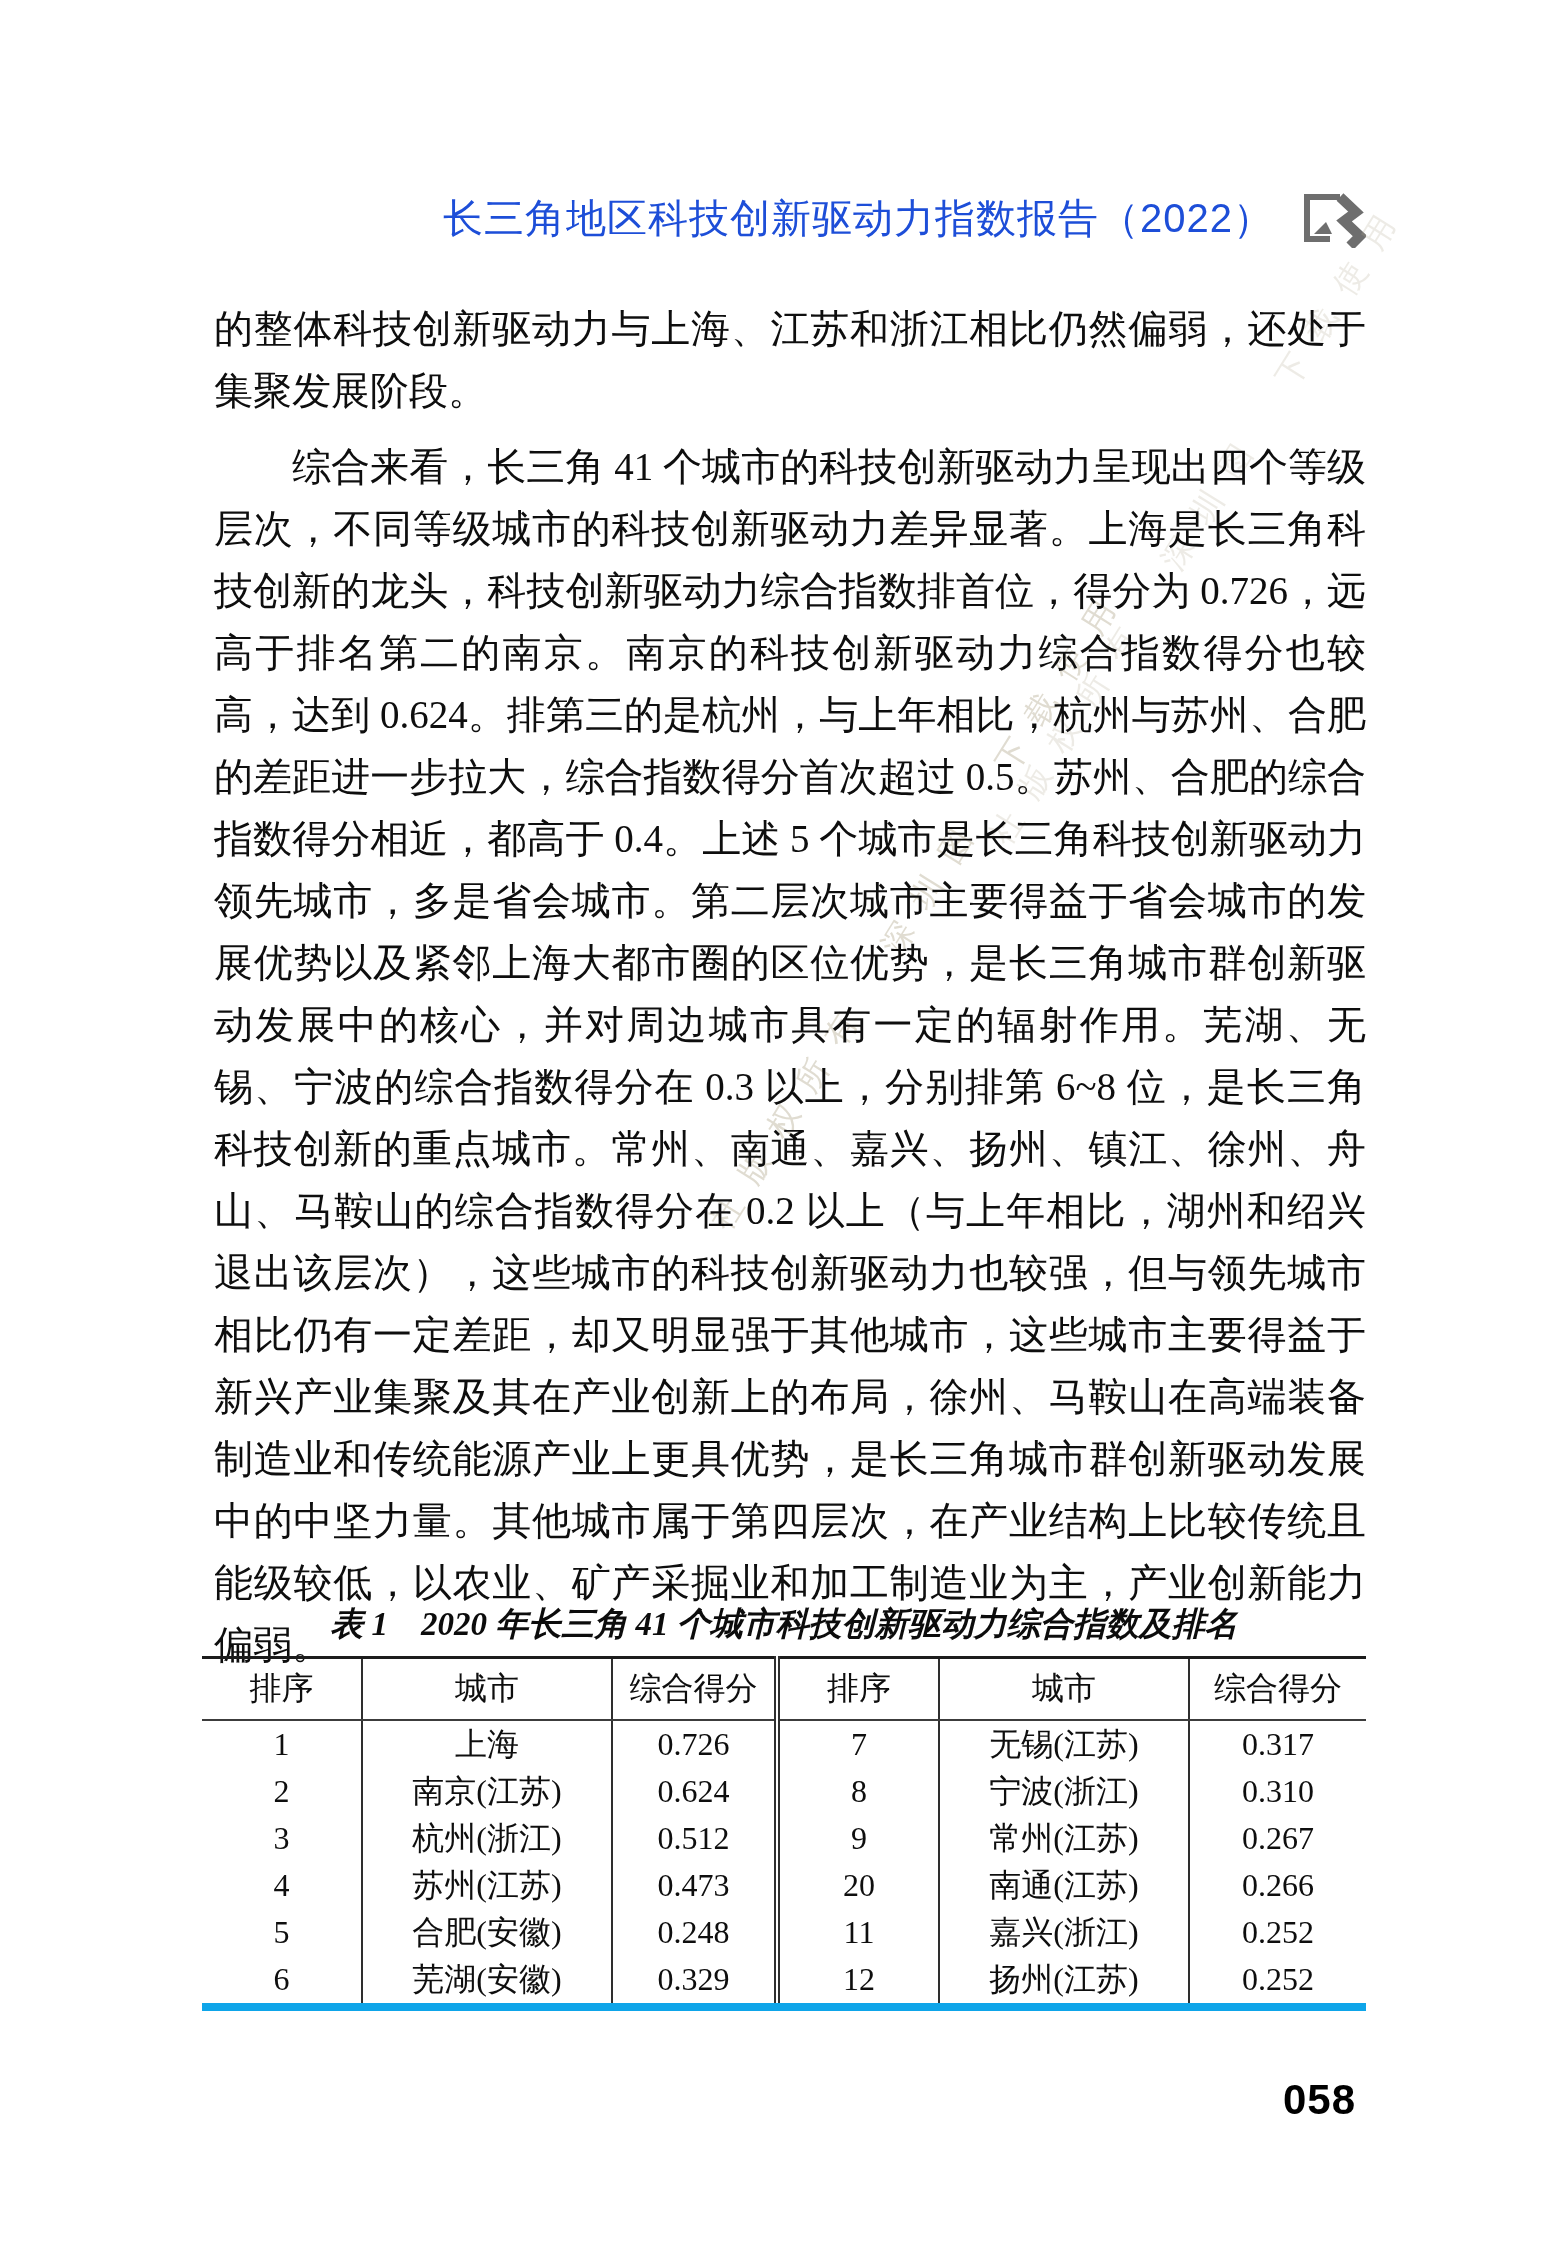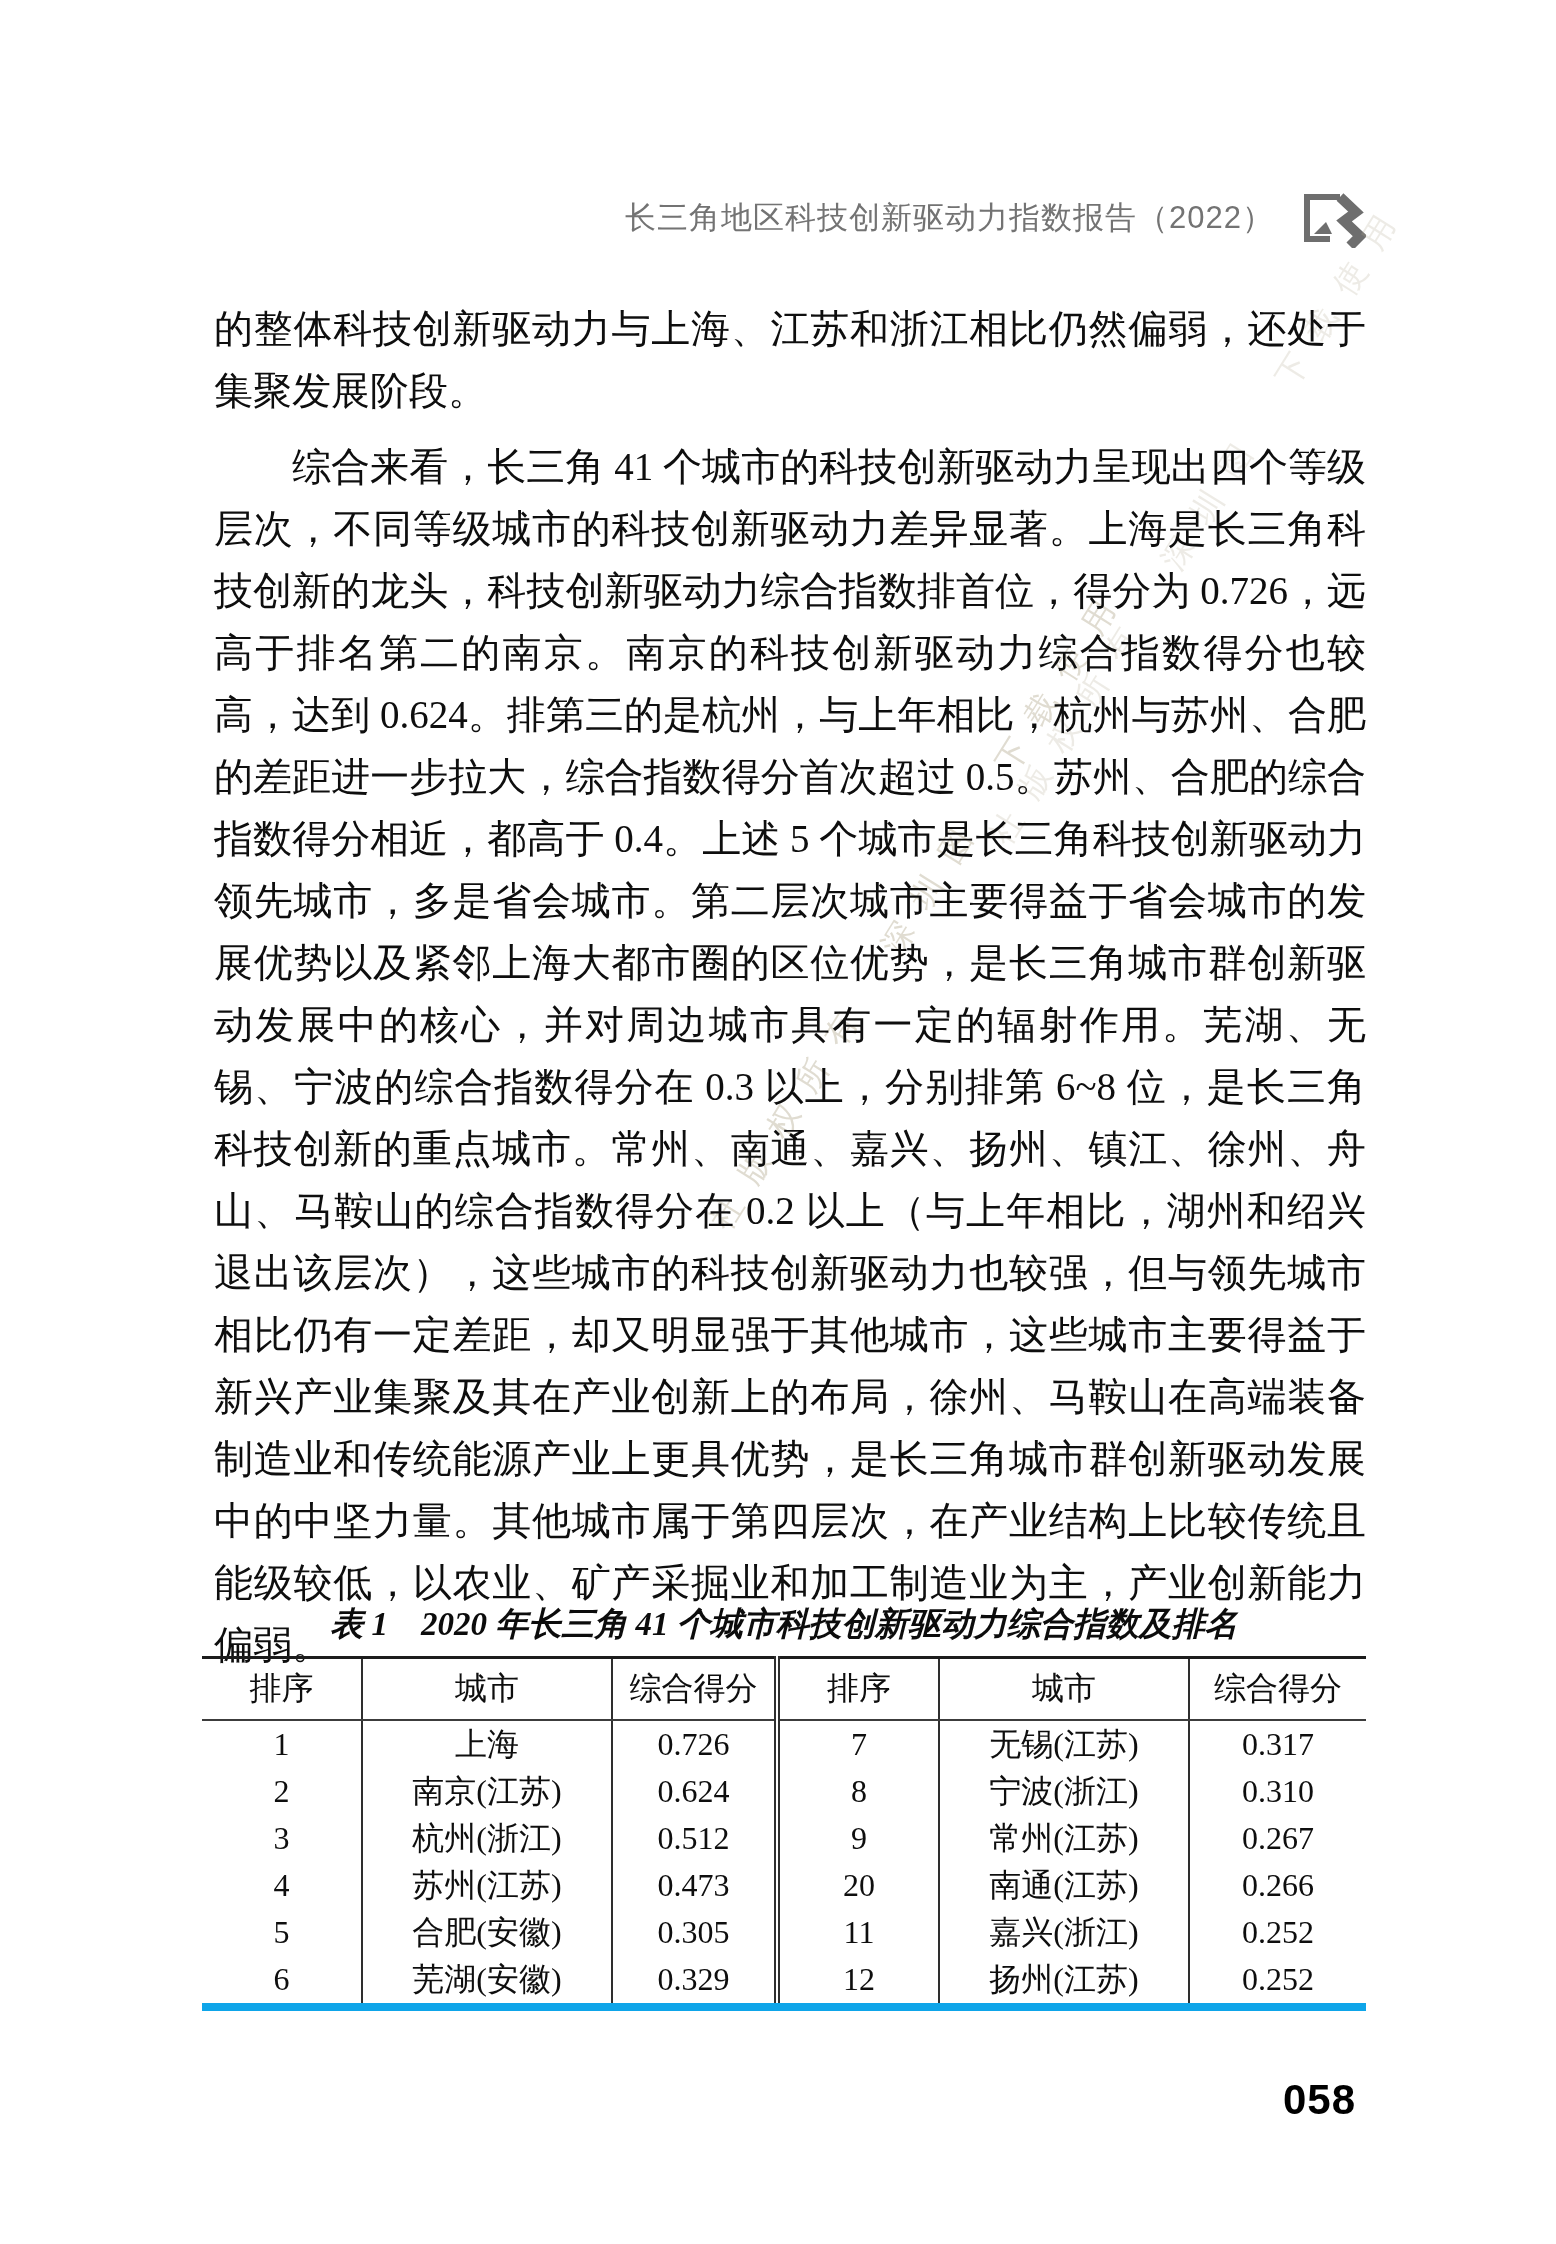--- a/index.html
+++ b/index.html
@@ -11,21 +11,21 @@
     color:#111;
     overflow:hidden;
   }
   
   .page-header{
     position:absolute;top:186px;left:202px;width:1164px;height:64px;
     display:flex;justify-content:flex-end;align-items:center;gap:26px;
   }
   .header-title{
     font-family:"Liberation Sans","DejaVu Sans",sans-serif;
-    font-size:31px;color:#737373;letter-spacing:1px;white-space:nowrap;
+    font-size:40px;color:#1d4ed8;letter-spacing:1px;white-space:nowrap;
   }
   .logo{width:66px;height:60px;flex:0 0 auto;}
   
   .body-text{
     position:absolute;top:286px;left:202px;width:1176px;
     font-size:39px;line-height:62px;text-align:justify;
     color:#0e0e0e;
   }
   .para{margin:12px;}
   .para.indent{text-indent:2em;margin-top:14px;}
@@ -138,21 +138,21 @@
           <td>4</td>
           <td class="v">苏州(江苏)</td>
           <td class="v">0.473</td>
           <td class="vd">20</td>
           <td class="v">南通(江苏)</td>
           <td class="v">0.266</td>
         </tr>
         <tr>
           <td>5</td>
           <td class="v">合肥(安徽)</td>
-          <td class="v">0.305</td>
+          <td class="v">0.248</td>
           <td class="vd">11</td>
           <td class="v">嘉兴(浙江)</td>
           <td class="v">0.252</td>
         </tr>
         <tr>
           <td>6</td>
           <td class="v">芜湖(安徽)</td>
           <td class="v">0.329</td>
           <td class="vd">12</td>
           <td class="v">扬州(江苏)</td>

